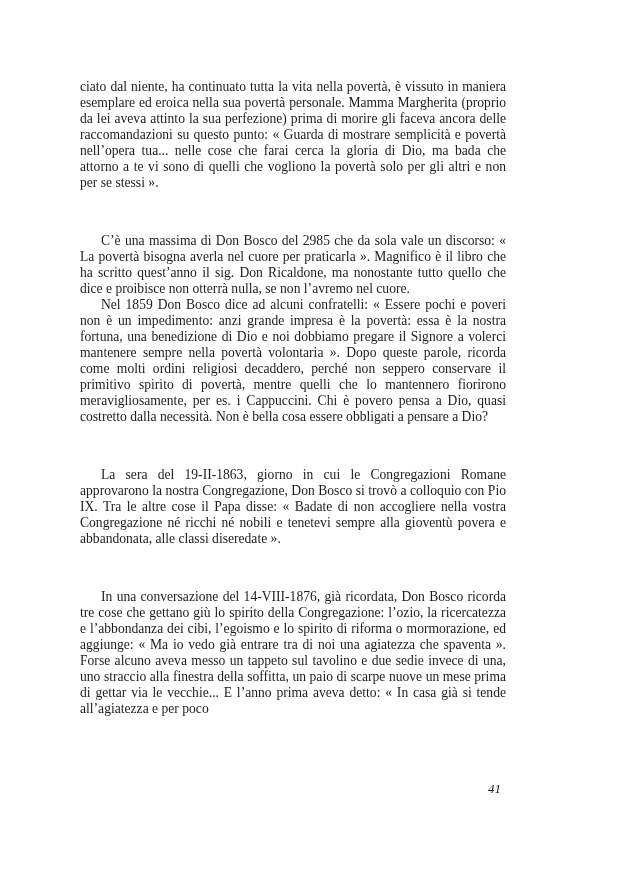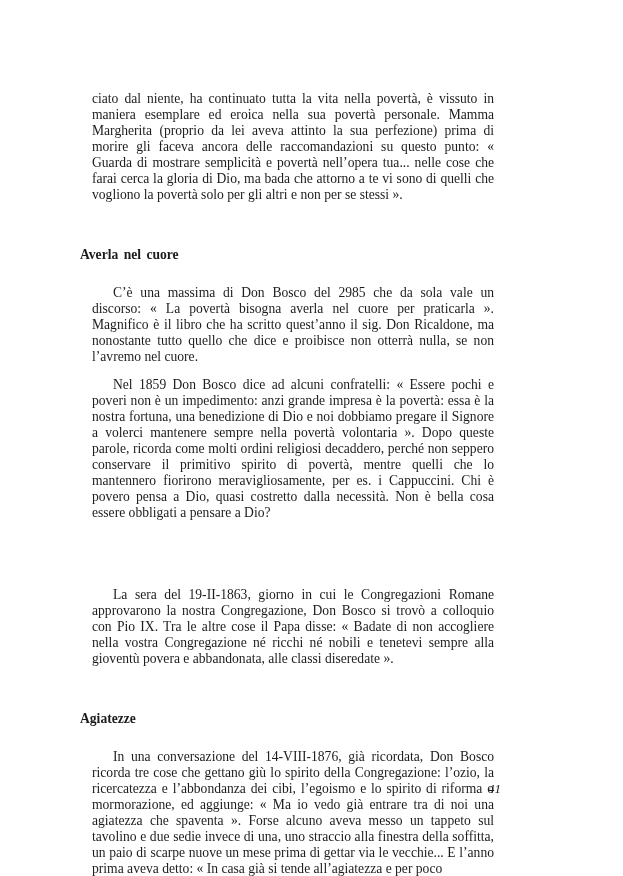--- a/index.html
+++ b/index.html
@@ -15,21 +15,21 @@
       font-family: "Liberation Serif", "DejaVu Serif", serif;
       color: #1c1c1c;
     }
     .page {
       position: absolute;
       left: 80px;
       top: 79px;
       width: 426px;
     }
     .para {
-      margin: 12px;
+      margin: 0;
       font-size: 13.6px;
       line-height: 16px;
       text-align: justify;
       text-align-last: left;
       hyphens: manual;
     }
     .para.indent {
       text-indent: 21px;
     }
     .heading {
@@ -48,28 +48,26 @@
       font-style: italic;
     }
   </style>
 </head>
 <body>
 
 <div class="page">
   <p class="para">ciato dal niente, ha continuato tutta la vita nella povertà, è vissuto in maniera esemplare ed eroica nella sua povertà personale. Mamma Margherita (proprio da lei aveva attinto la sua perfezione) prima di morire gli faceva ancora delle raccomandazioni su questo punto: « Guarda di mostrare semplicità e povertà nell’opera tua... nelle cose che farai cerca la gloria di Dio, ma bada che attorno a te vi sono di quelli che vogliono la povertà solo per gli altri e non per se stessi ».</p>
 
   <div style="height:32px"></div>
-  <h2 class="heading">Averla nel cuore</h2>
   <div style="height:10px"></div>
   <p class="para indent">C’è una massima di Don Bosco del 2985 che da sola vale un discorso: « La povertà bisogna averla nel cuore per praticarla ». Magnifico è il libro che ha scritto quest’anno il sig. Don Ricaldone, ma nonostante tutto quello che dice e proibisce non otterrà nulla, se non l’avremo nel cuore.</p>
   <p class="para indent">Nel 1859 Don Bosco dice ad alcuni confratelli: « Essere pochi e poveri non è un impedimento: anzi grande impresa è la povertà: essa è la nostra fortuna, una benedizione di Dio e noi dobbiamo pregare il Signore a volerci mantenere sempre nella povertà volontaria ». Dopo queste parole, ricorda come molti ordini religiosi decaddero, perché non seppero conservare il primitivo spirito di povertà, mentre quelli che lo mantennero fiorirono meravigliosamente, per es. i Cappuccini. Chi è povero pensa a Dio, quasi costretto dalla necessità. Non è bella cosa essere obbligati a pensare a Dio?</p>
 
   <div style="height:32px"></div>
   <div style="height:10px"></div>
   <p class="para indent">La sera del 19-II-1863, giorno in cui le Congregazioni Romane approvarono la nostra Congregazione, Don Bosco si trovò a colloquio con Pio IX. Tra le altre cose il Papa disse: « Badate di non accogliere nella vostra Congregazione né ricchi né nobili e tenetevi sempre alla gioventù povera e abbandonata, alle classi diseredate ».</p>
 
   <div style="height:32px"></div>
-  <h2 class="heading">Agiatezze</h2>
   <div style="height:10px"></div>
   <p class="para indent">In una conversazione del 14-VIII-1876, già ricordata, Don Bosco ricorda tre cose che gettano giù lo spirito della Congregazione: l’ozio, la ricercatezza e l’abbondanza dei cibi, l’egoismo e lo spirito di riforma o mormorazione, ed aggiunge: « Ma io vedo già entrare tra di noi una agiatezza che spaventa ». Forse alcuno aveva messo un tappeto sul tavolino e due sedie invece di una, uno straccio alla finestra della soffitta, un paio di scarpe nuove un mese prima di gettar via le vecchie... E l’anno prima aveva detto: « In casa già si tende all’agiatezza e per poco</p>
 </div>
 
 <div class="page-number">41</div>
 
 </body></html>

